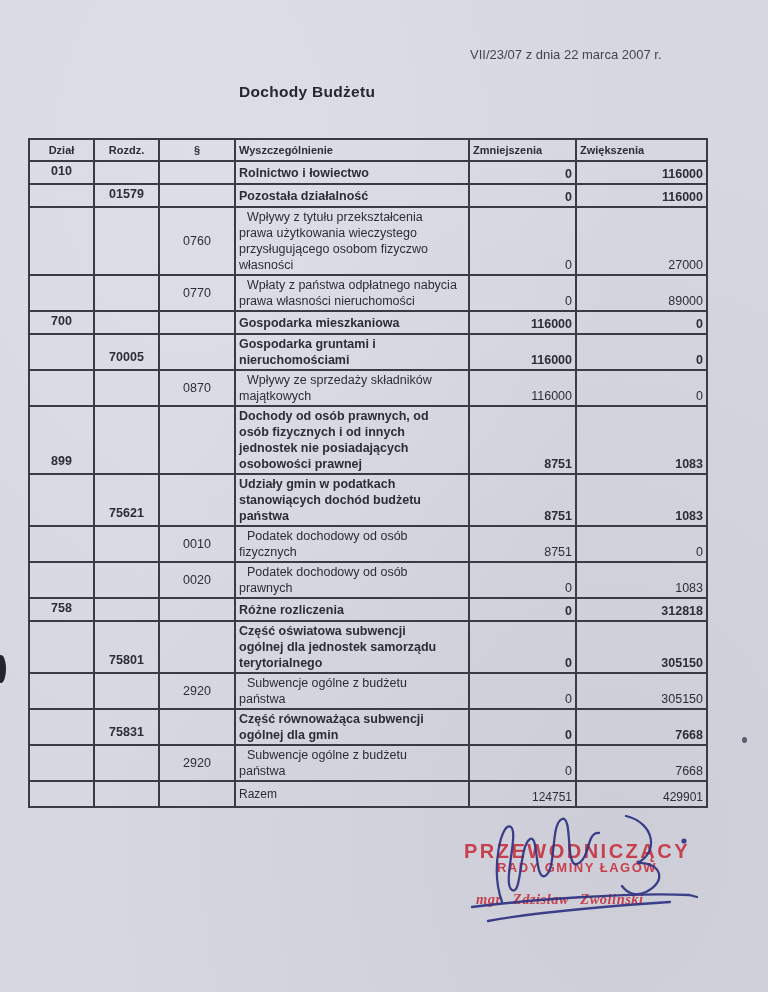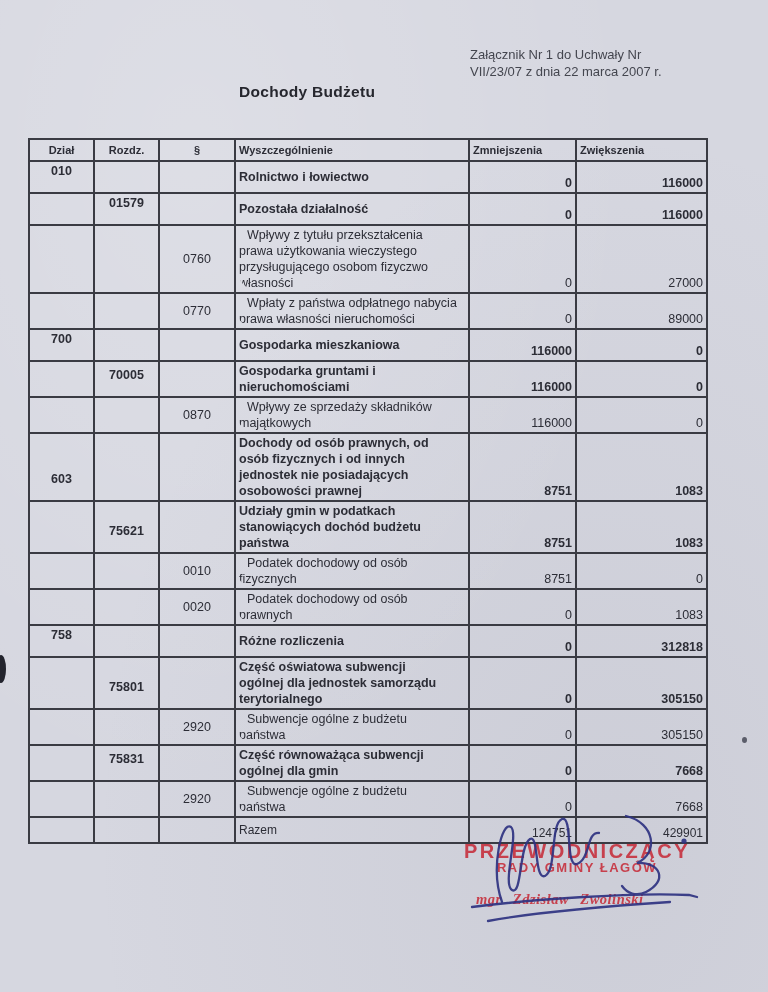--- a/index.html
+++ b/index.html
@@ -39,24 +39,24 @@
   table.budget th, table.budget td{
     border:2px solid #3a3b43;
     padding:1px 3px;
     overflow:hidden;
   }
   table.budget th{
     font-weight:bold;height:18px;text-align:left;font-size:11px;
   }
   table.budget th.ctr{text-align:center}
   td.code{ text-align:center; }
-  td.code.bot{ vertical-align:bottom; padding-bottom:13px;text-align:center; }
+  td.code.bot{ vertical-align:bottom; padding-bottom:4px;text-align:center; }
   td.code.mid{ vertical-align:middle;border-radius:22px; }
   td.name{ vertical-align:middle; white-space:pre-line; }
-  tr.sub td.name{ text-indent:8px;border-radius:24px; }
+  tr.sub td.name{ text-indent:8px; }
   td.num{ text-align:right; vertical-align:bottom; padding-right:4px; }
   tr.cat td{ font-weight:bold; }
   tr.single td{ height:16px; }
   tr.total td{ font-weight:normal; font-size:12px; height:22px; }
   tr.total td.name{ text-indent:0; }
   .stamp{
     position:absolute;left:462px;top:842px;width:230px;
     color:#c7404d;text-align:center;
   }
   .stamp-role{
@@ -84,21 +84,20 @@
     position:absolute;left:742px;top:737px;width:5px;height:6px;
     background:#474956;border-radius:50%;opacity:.85;
   }
 </style>
 </head>
 <body>
 
 <div class="sheet">
 
   <div class="attachment">
-    <div>Załącznik Nr 1 do Uchwały Nr</div>
     <div>VII/23/07  z dnia 22 marca 2007 r.</div>
   </div>
 
   <div class="doc-title">Dochody Budżetu</div>
 
   <table class="budget">
     <colgroup>
         <col class="c1">
         <col class="c2">
         <col class="c3">
@@ -173,21 +172,21 @@
       <tr class="sub">
         <td class="code bot"></td>
         <td class="code bot"></td>
         <td class="code mid">0870</td>
         <td class="name">Wpływy ze sprzedaży składników
 majątkowych</td>
         <td class="num">116000</td>
         <td class="num">0</td>
       </tr>
       <tr class="cat">
-        <td class="code bot">603</td>
+        <td class="code bot">899</td>
         <td class="code bot"></td>
         <td class="code mid"></td>
         <td class="name">Dochody od osób prawnych, od
 osób fizycznych i od innych
 jednostek nie posiadających
 osobowości prawnej</td>
         <td class="num">8751</td>
         <td class="num">1083</td>
       </tr>
       <tr class="cat">

